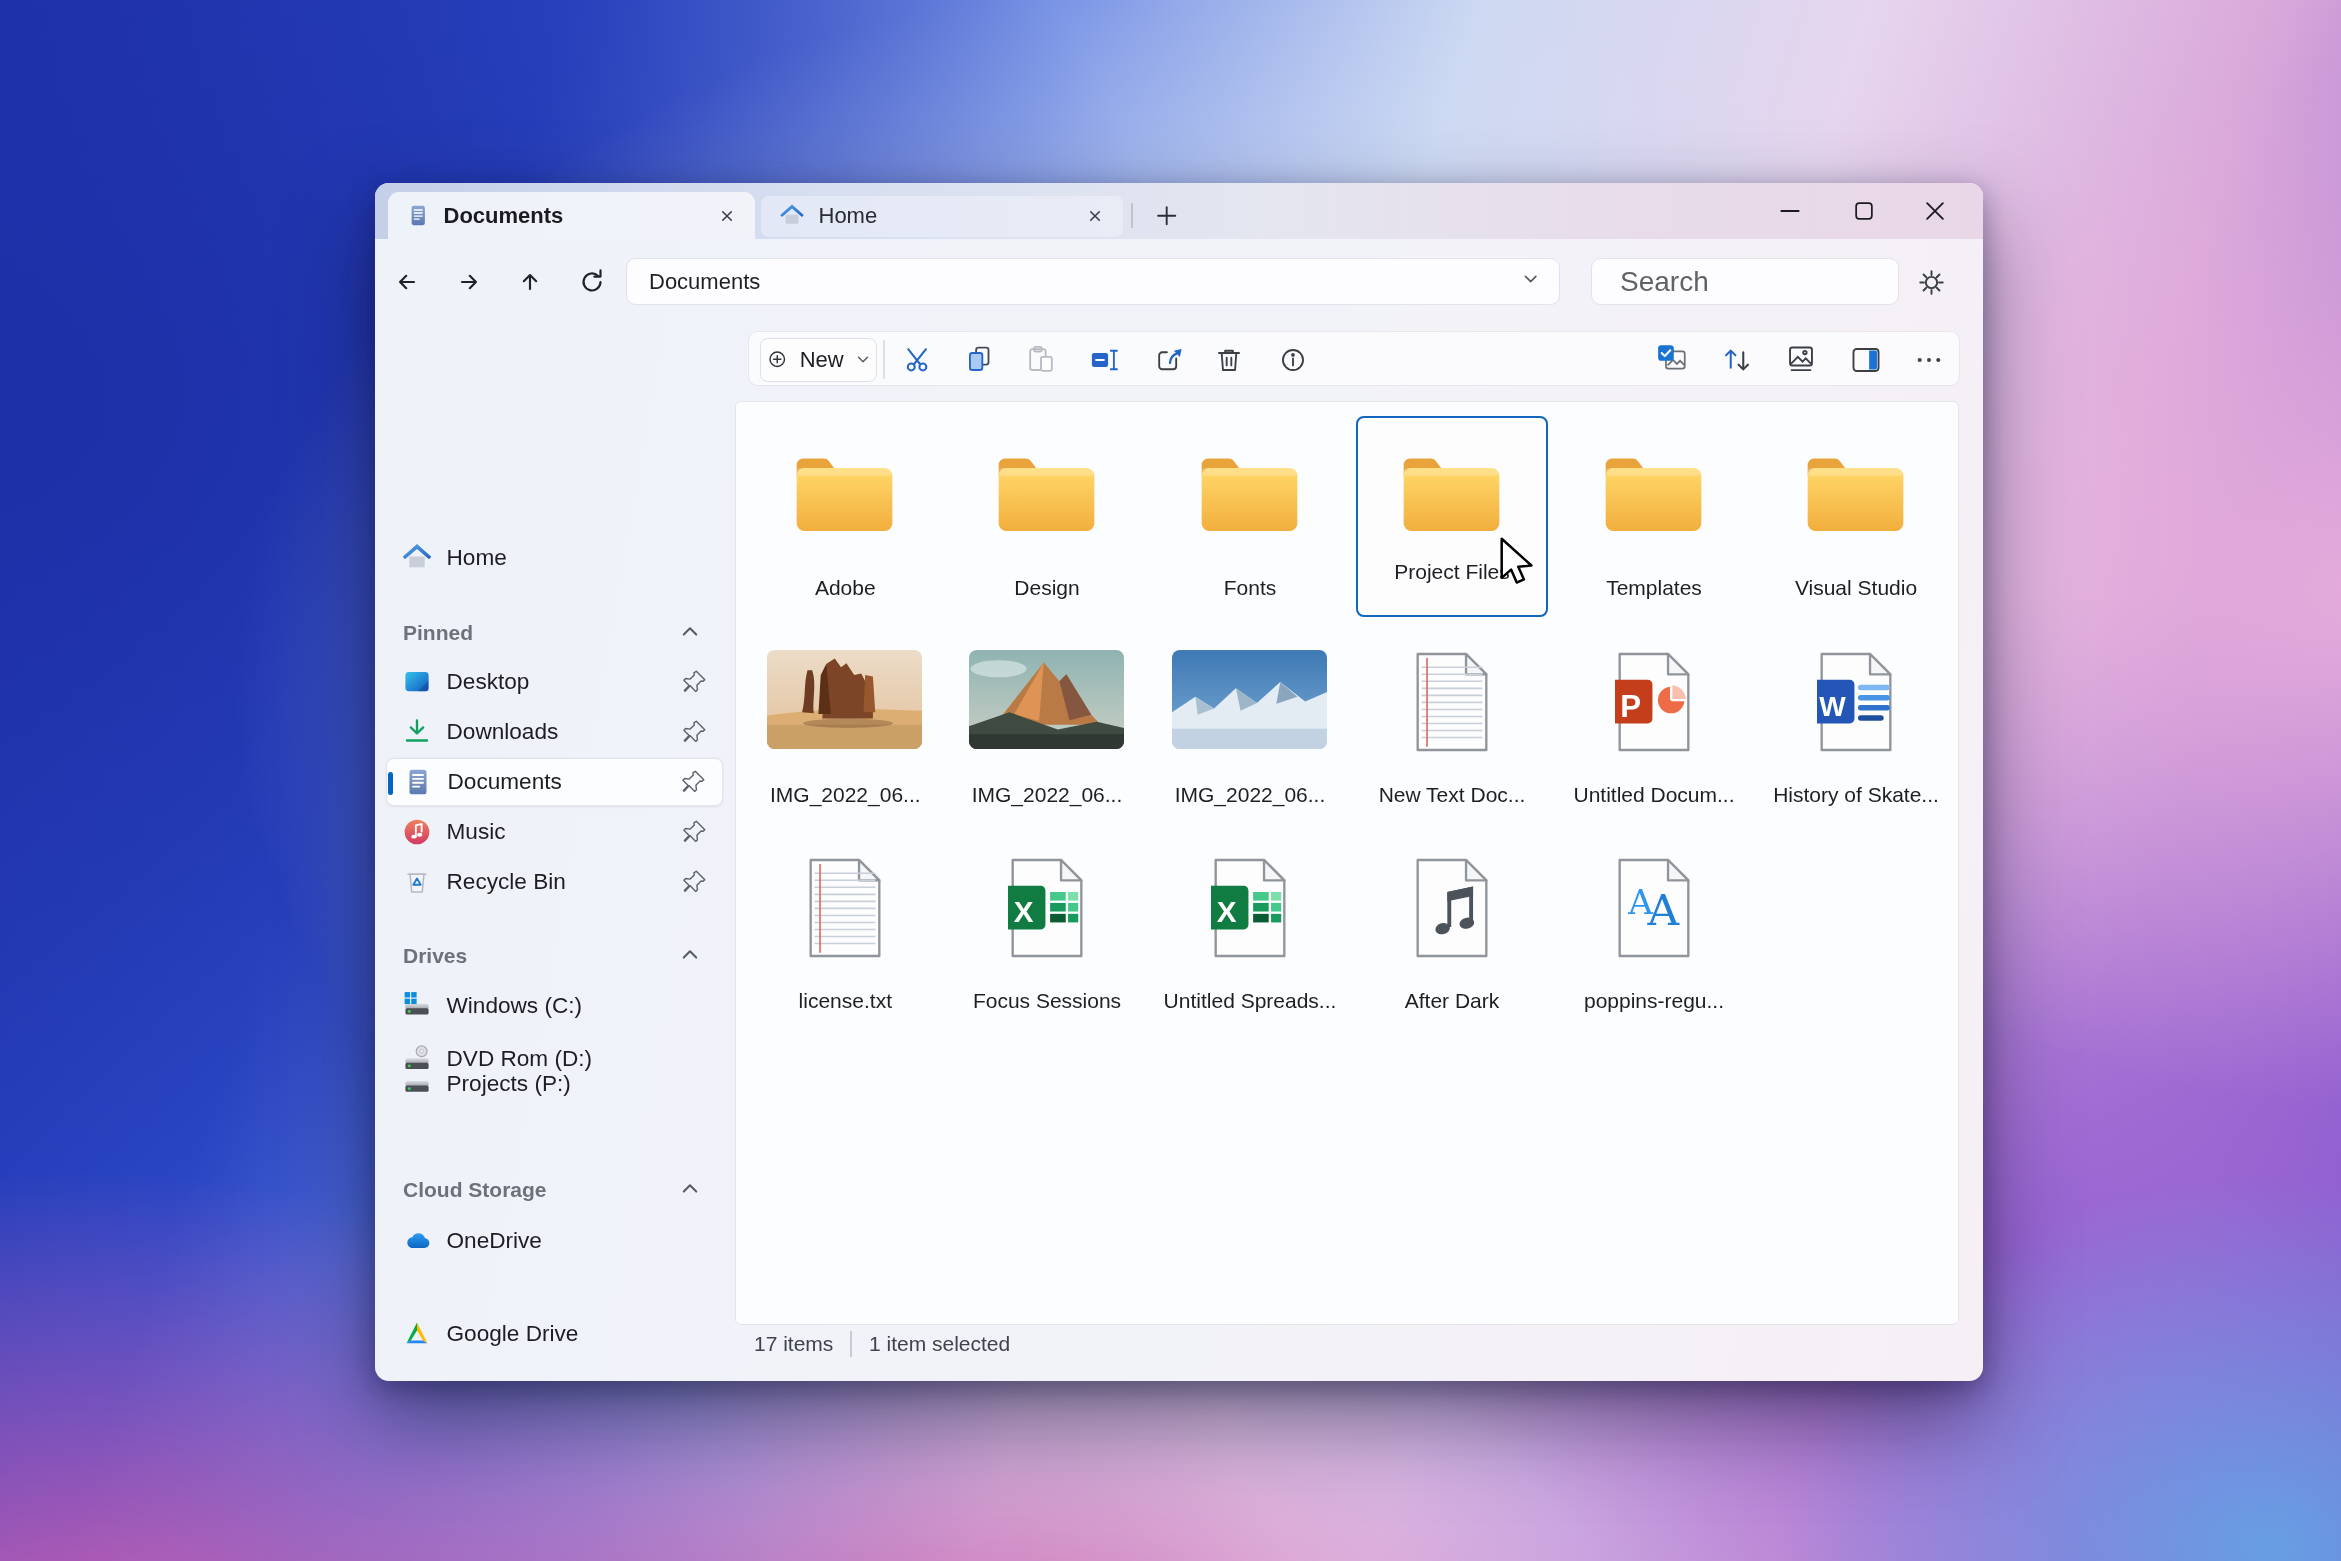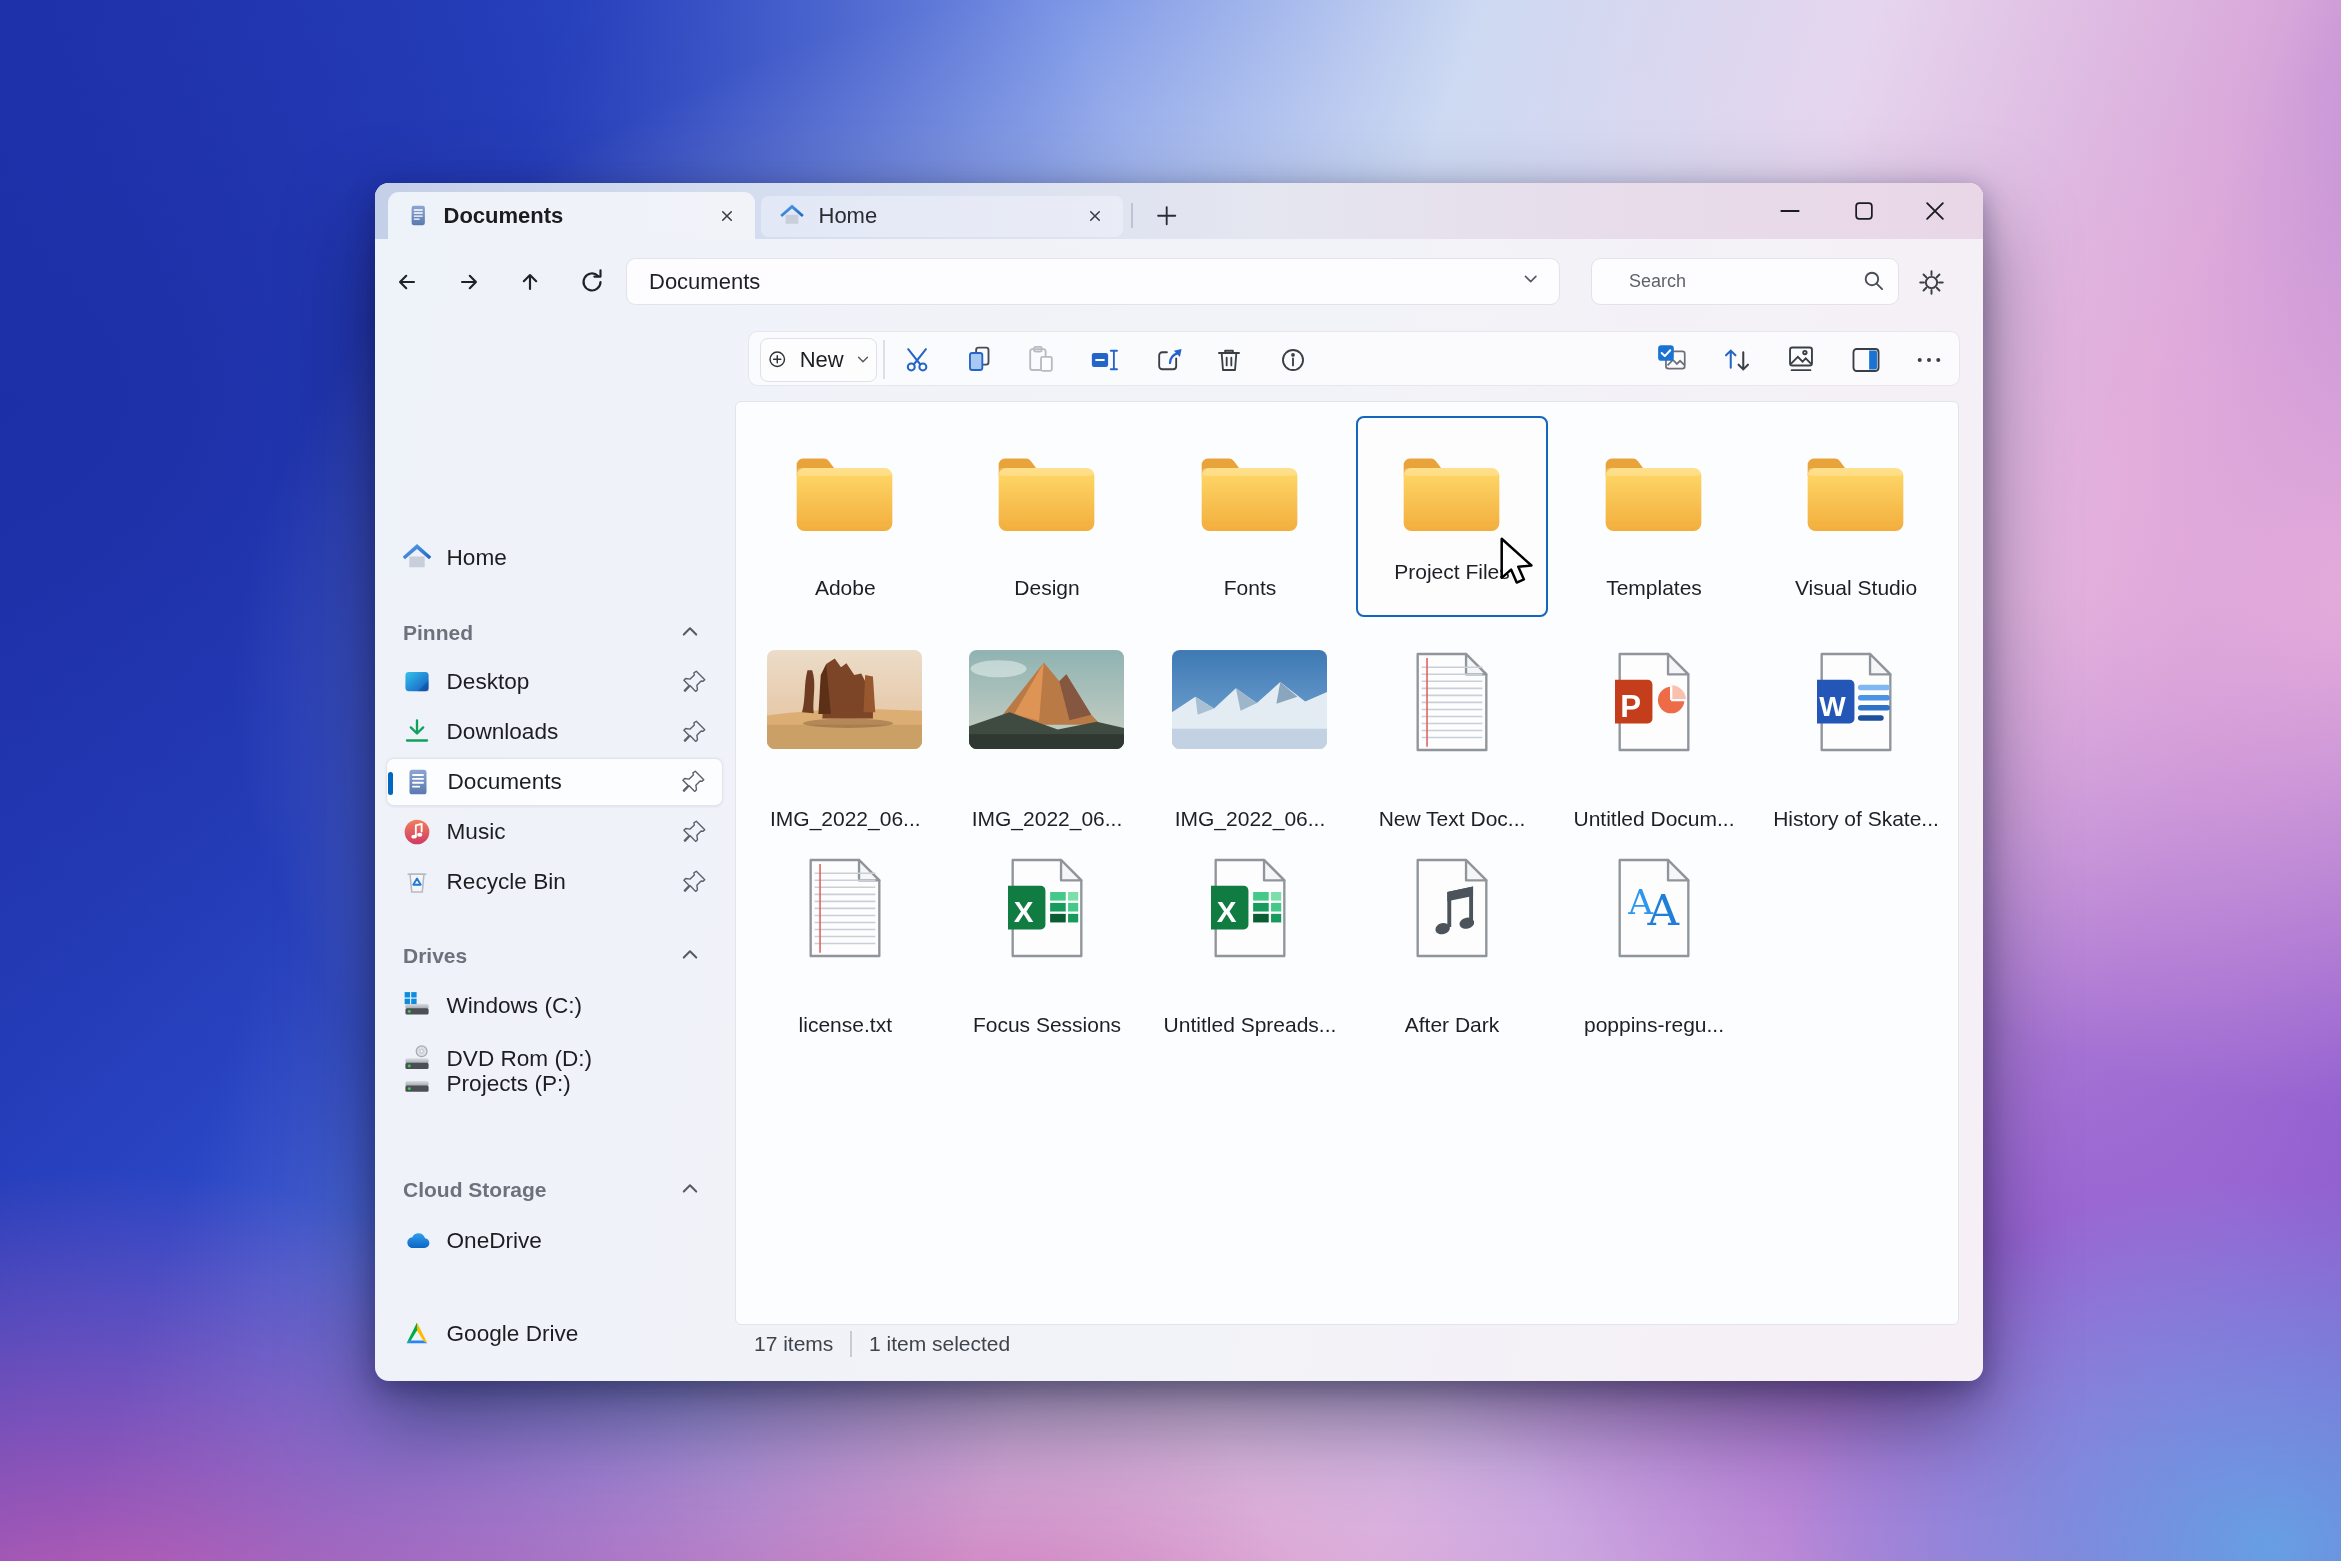--- a/index.html
+++ b/index.html
@@ -56,21 +56,21 @@
     background:#fdfdff; border:0.8px solid #e2e3ea; border-radius:9.4px;
     display:flex; align-items:center;
   }
   .addr .atext { margin-left:22px; font-size:22px; color:#1f2025; }
   .addr .achev { margin-left:auto; margin-right:17px; }
   .search {
     position:absolute; left:1216px; top:75px; width:308px; height:47px;
     background:#fdfdff; border:0.8px solid #e2e3ea; border-radius:9.4px;
     display:flex; align-items:center;
   }
-  .search input { flex:1; margin-left:37px; border:none; outline:none; background:transparent; font-size:18px; color:#8b5cf6; font-family:"Liberation Sans",sans-serif; }
+  .search input { flex:1; margin-left:28px; border:none; outline:none; background:transparent; font-size:28px; color:#8b5cf6; font-family:"Liberation Sans",sans-serif; }
   .search input::placeholder { color:#5f6368; }
   .search .sicn { margin-right:15.6px; }
   .gear { position:absolute; left:1534px; top:77px; width:44px; height:44px; display:flex; align-items:center; justify-content:center; }
 
   
   .tbar {
     position:absolute; left:373px; top:148px; width:1212px; height:55px;
     background:rgba(253,253,255,.72); border:0.8px solid rgba(60,60,90,.10); border-radius:9.4px;
   }
   .newbtn {
@@ -97,21 +97,21 @@
   .panel {
     position:absolute; left:360px; top:218px; width:1224px; height:924px;
     background:#fcfdfe; border:0.8px solid #e3e4e9; border-radius:6px;
   }
   .cell { position:absolute; width:192px; height:201px; border-radius:7.8px; }
   .cell.selected { border:2.3px solid #1266be; background:#fdfdfe; }
   .cell .lbl { position:absolute; left:0; width:100%; text-align:center; font-size:21px; color:#1e1f24; white-space:nowrap; overflow:hidden; }
   .folder-cell svg.main { position:absolute; left:43px; top:36px; }
   .folder-cell .lbl { top:160px; }
   .thumb-cell .th { position:absolute; left:18px; top:11.7px; width:155px; height:99px; border-radius:7.8px; overflow:hidden; }
-  .thumb-cell .lbl, .page-cell .lbl { top:145px;margin-top:24px; }
+  .thumb-cell .lbl, .page-cell .lbl { top:145px; }
   .page-cell svg.main { position:absolute; left:57px; top:11.7px; }
 
   .statusbar { position:absolute; left:379px; bottom:19px; height:36px; display:flex; align-items:center; gap:17px; }
   .statusbar .stext { font-size:21px; color:#3f434b; }
   .statusbar .sdiv { width:1.6px; height:26.5px; background:#c9cbd2; }
 
   .cursor { position:absolute; left:1497px; top:537px; }
 </style>
 </head>
 <body>

